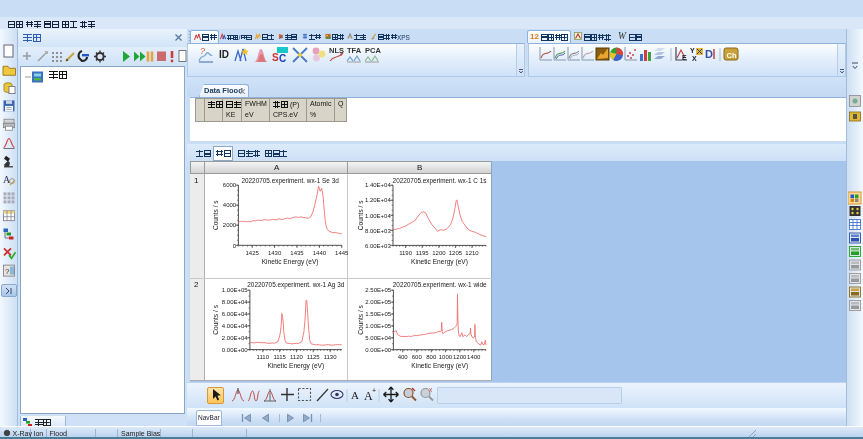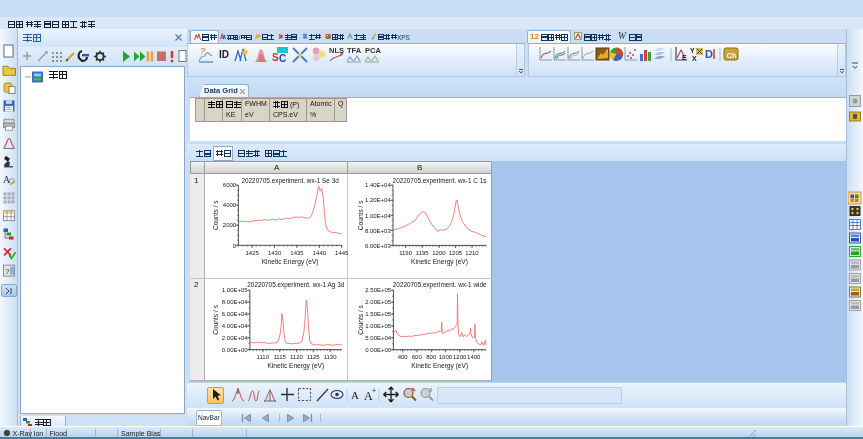--- a/index.html
+++ b/index.html
@@ -343,21 +343,21 @@
         </g>
 </svg>
 <div class="abs" style="left:308px;top:0;width:8px;height:32px;background:linear-gradient(#e8f1fc,#cfe2f6);border-left:1px solid #b5cde8">
         <svg class="abs" style="left:1px;top:24px" width="6" height="6" viewBox="0 0 6 6">
           <path d="M1 1.5 h4 M1.2 3 l1.8 2 1.8 -2" stroke="#557" stroke-width="1" fill="none"></path>
         </svg>
       </div>
 </div>
 <div class="abs" style="left:187px;top:77px;width:659px;height:20px;background:linear-gradient(#cfe2f8,#c3d8f2)"></div>
 <div class="abs" style="left:199px;top:84px;width:50px;height:13px;background:linear-gradient(#fdfeff,#e6effc);border:1px solid #8fb3d8;border-bottom:0;border-radius:3px 3px 0 0;clip-path:polygon(5px 0,100% 0,100% 100%,0 100%)"></div>
-<span class="abs" style="left:204px;top:86px;font-size:7.5px;font-weight:bold;color:#1a3a5c">Data Grid</span>
+<span class="abs" style="left:204px;top:86px;font-size:7.5px;font-weight:bold;color:#1a3a5c">Data Flood</span>
 <svg class="abs" style="left:239px;top:87.5px" width="7" height="7" viewBox="0 0 7 7">
       <path d="M1.2 1.2 l4.6 4.6 M5.8 1.2 l-4.6 4.6" stroke="#999" stroke-width="1.2"></path>
     </svg>
 <div class="abs" style="left:190px;top:97px;width:656px;height:44px;background:#fff;border-top:1px solid #8fb3d8"></div>
 <div class="abs" style="left:195px;top:98px;width:10px;height:24px;background:#d8d4c8;border:1px solid #9c9a90;border-left:1px solid #9c9a90"></div>
 <div class="abs" style="left:205px;top:98px;width:18px;height:24px;background:#d8d4c8;border:1px solid #9c9a90;border-left:0"></div>
 <div class="abs" style="left:223px;top:98px;width:19px;height:24px;background:#d8d4c8;border:1px solid #9c9a90;border-left:0"></div>
 <div class="abs" style="left:242px;top:98px;width:28px;height:24px;background:#d8d4c8;border:1px solid #9c9a90;border-left:0"></div>
 <div class="abs" style="left:270px;top:98px;width:37px;height:24px;background:#d8d4c8;border:1px solid #9c9a90;border-left:0"></div>
 <div class="abs" style="left:307px;top:98px;width:28px;height:24px;background:#d8d4c8;border:1px solid #9c9a90;border-left:0"></div>

